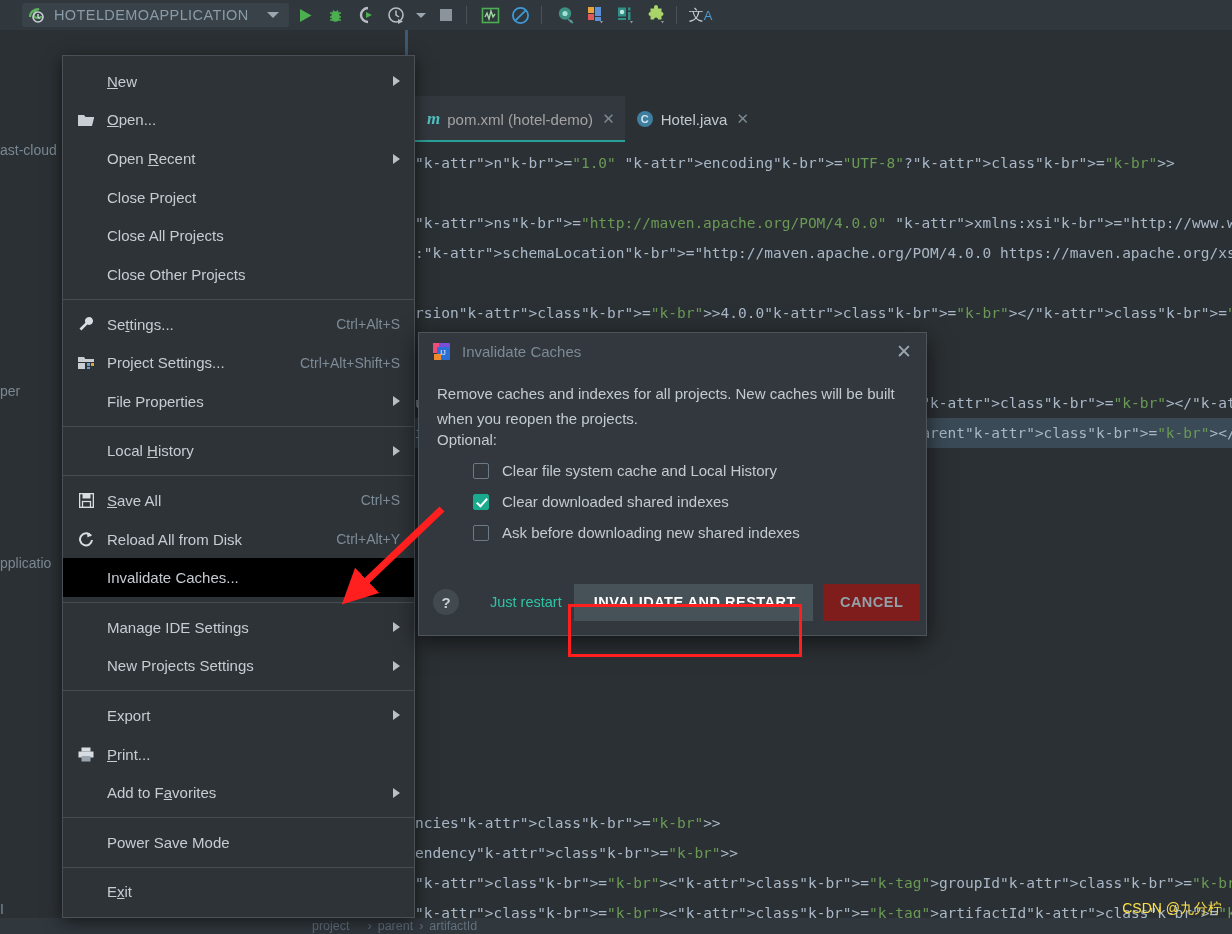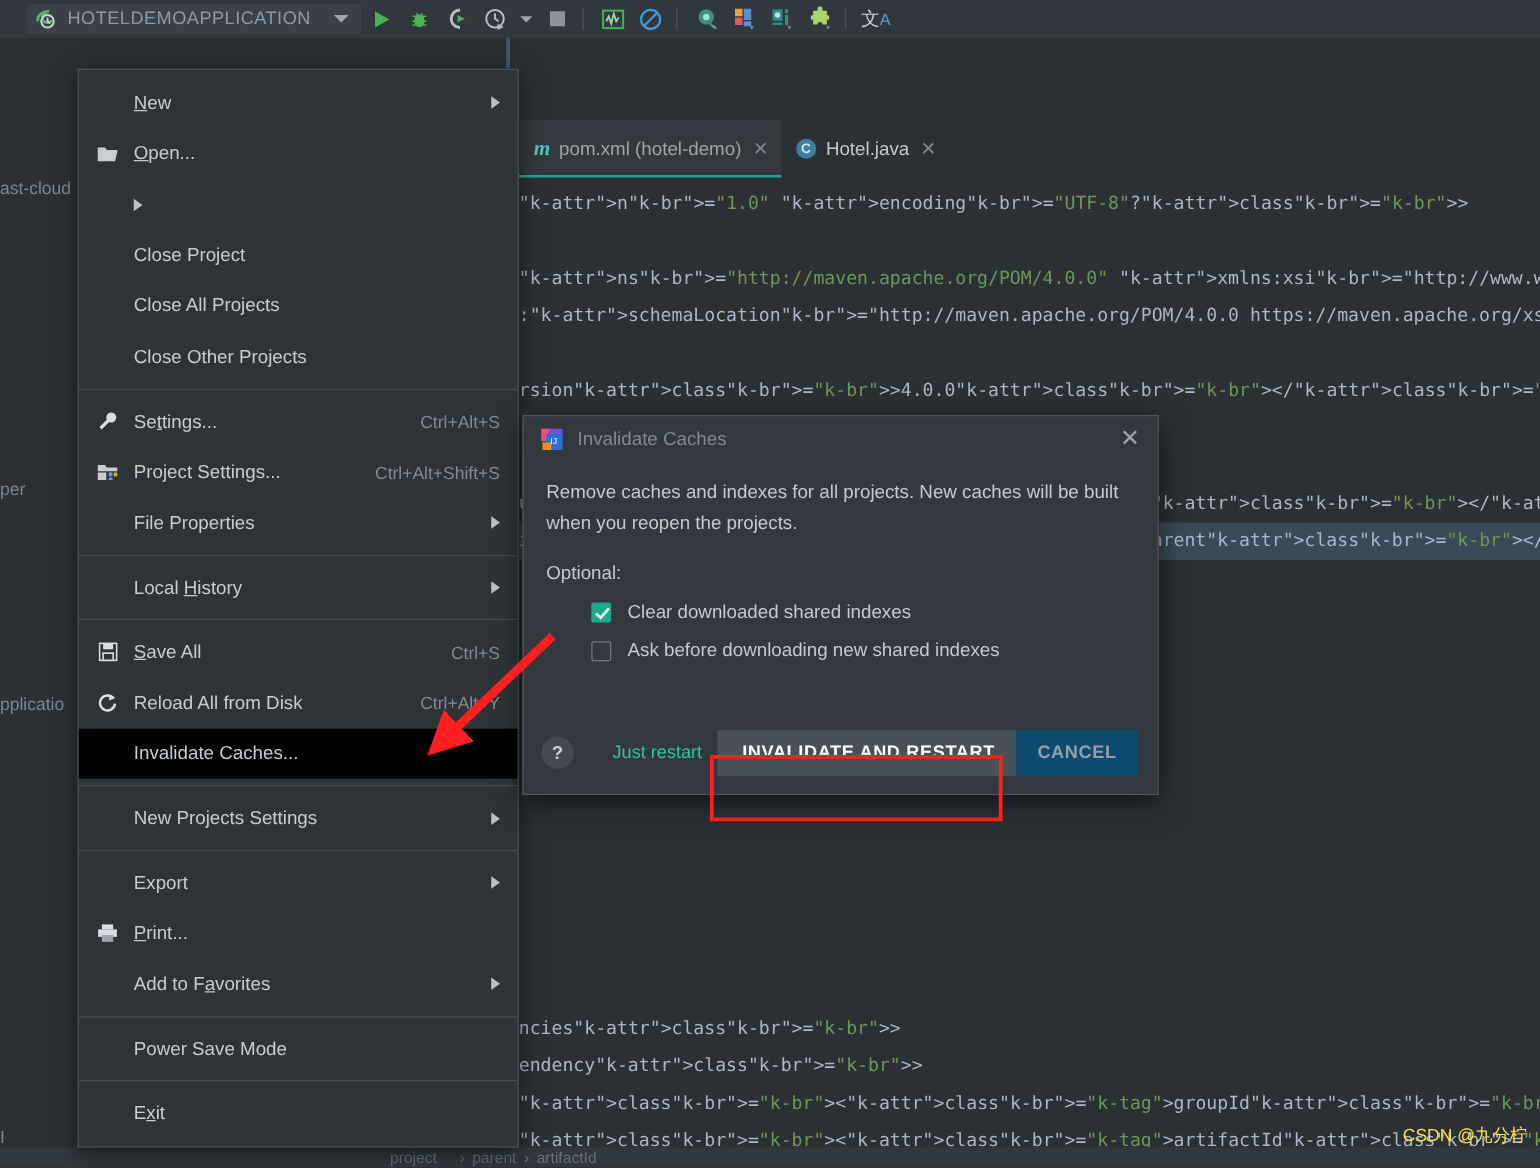--- a/index.html
+++ b/index.html
@@ -116,21 +116,21 @@
     position: absolute; left: 418px; top: 332px; width: 509px; height: 304px;
     background: #32383d; border: 1px solid #4d555b;
     box-shadow: 0 6px 22px rgba(0,0,0,.6);
   }
   .dlg-title { height: 36px; display: flex; align-items: center; padding: 0 10px 0 13px; }
   .dlg-logo { width: 19px; height: 19px; position: relative; }
   .dlg-title-text { color: #7c8b95; font-size: 15px; margin-left: 11px; flex: 1; }
   .dlg-close { color: #9aa5ad; font-size: 19px; line-height: 1; padding: 2px 4px; }
   .dlg-body { padding: 12px 18px 0 18px; }
   .dlg-p { color: #c3cad0; font-size: 15px; line-height: 25px; }
-  .dlg-opt { color: #c3cad0; font-size: 15px; margin-top: 19px; }
+  .dlg-opt { color: #c3cad0; font-size: 15px; }
   .cb-row { display: flex; align-items: center; margin-top: 14px; margin-left: 36px; }
   .cb {
     width: 16px; height: 16px; border: 1px solid #6b7a85; border-radius: 2px;
     background: transparent; flex: none; position: relative;
   }
   .cb.checked { background: #1aab8e; border-color: #1aab8e; }
   .cb.checked::after {
     content: ''; position: absolute; left: 5px; top: 1px; width: 4px; height: 9px;
     border: solid #ffffff; border-width: 0 2px 2px 0; transform: rotate(42deg);
   }
@@ -145,21 +145,21 @@
     color: #c9d1d7; font-size: 15px; font-weight: bold;
     display: flex; align-items: center; justify-content: center; flex: none;
   }
   .just-restart { color: #2ec4a6; font-size: 14.5px; margin-left: 31px; white-space: nowrap; }
   .btn {
     height: 37px; display: flex; align-items: center; justify-content: center;
     padding: 0 17px; font-size: 14.5px; font-weight: bold; letter-spacing: .5px;
     white-space: nowrap;
   }
   .btn-primary { background: #465258; color: #ffffff; margin-left: 12px; padding-left: 20px; }
-  .btn-secondary { background: #0c4a6e; color: #93a0a9; }
+  .btn-secondary { background: #7f1d1d; color: #93a0a9; margin-left: 10px; }
 
   .redbox {
     position: absolute; left: 568px; top: 604px; width: 234px; height: 53px;
     border: 3px solid #ff1f1f; pointer-events: none;
   }
   .arrow-svg { position: absolute; left: 330px; top: 505px; pointer-events: none; }
 </style>
 </head>
 <body>
 
@@ -304,20 +304,21 @@
         <span class="ico">
           <svg width="16" height="14" viewBox="0 0 16 14">
             <path d="M0 2h6l1.5 2H16v2H0z" fill="#c8ced3"></path>
             <path d="M0 5h16l-2 8H0z" fill="#c8ced3"></path>
           </svg>
         </span>
         <span class="lbl"><u>O</u>pen...</span>
       </div>
       <div class="mi">
         <span class="ico"></span>
+        <span class="lbl">Open <u>R</u>ecent</span>
         <span class="arrow"></span>
       </div>
       <div class="mi">
         <span class="ico"></span>
         <span class="lbl">Close Project</span>
       </div>
       <div class="mi">
         <span class="ico"></span>
         <span class="lbl">Close All Projects</span>
       </div>
@@ -379,20 +380,25 @@
           </svg>
         </span>
         <span class="lbl">Reload All from Disk</span>
         <span class="shortcut">Ctrl+Alt+Y</span>
       </div>
       <div class="mi sel">
         <span class="ico"></span>
         <span class="lbl">Invalidate Caches...</span>
       </div>
       <div class="msep"></div>
+      <div class="mi">
+        <span class="ico"></span>
+        <span class="lbl">Manage IDE Settings</span>
+        <span class="arrow"></span>
+      </div>
       <div class="mi">
         <span class="ico"></span>
         <span class="lbl">New Projects Settings</span>
         <span class="arrow"></span>
       </div>
       <div class="msep"></div>
       <div class="mi">
         <span class="ico"></span>
         <span class="lbl">Export</span>
         <span class="arrow"></span>
@@ -436,20 +442,24 @@
         </svg>
       </span>
       <span class="dlg-title-text">Invalidate Caches</span>
       <span class="dlg-close">✕</span>
     </div>
     <div class="dlg-body">
       <div class="dlg-p">Remove caches and indexes for all projects. New caches will be built when you reopen the projects.</div>
       <div class="dlg-opt">Optional:</div>
 
       <div class="cb-row">
+        <span class="cb"></span>
+        <span class="cb-label">Clear file system cache and Local History</span>
+      </div>
+      <div class="cb-row">
         <span class="cb checked"></span>
         <span class="cb-label">Clear downloaded shared indexes</span>
       </div>
       <div class="cb-row">
         <span class="cb"></span>
         <span class="cb-label">Ask before downloading new shared indexes</span>
       </div>
     </div>
     <div class="dlg-footer">
       <span class="help-btn">?</span>

